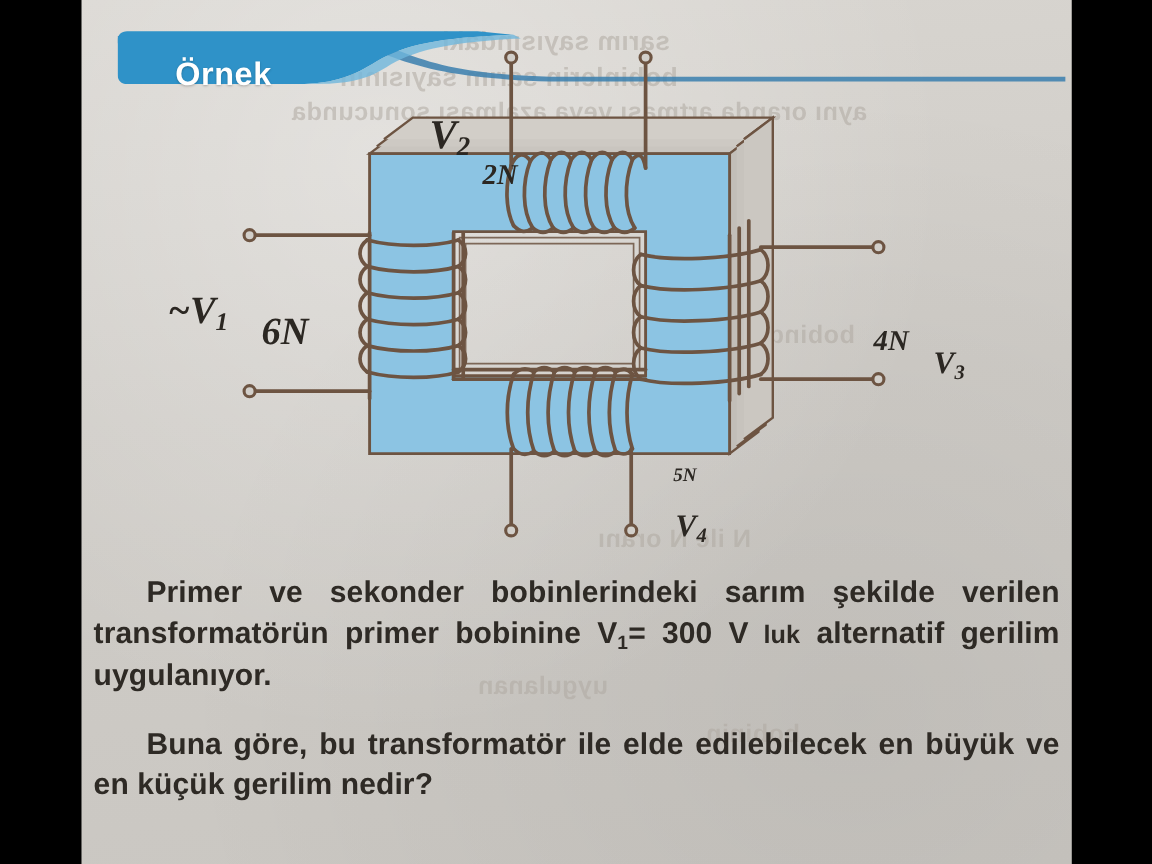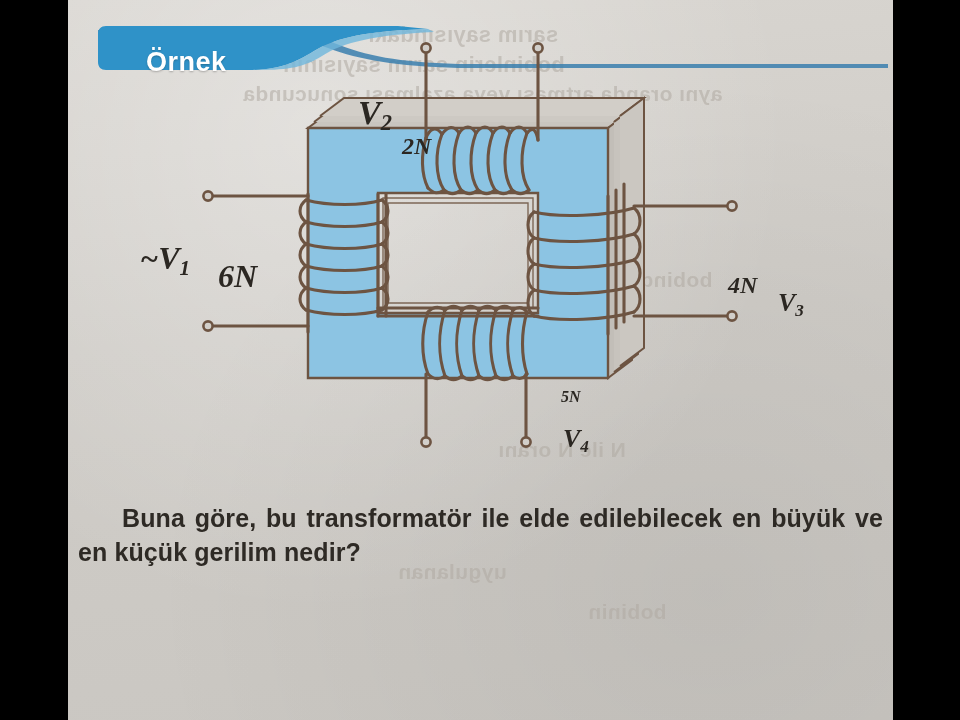--- a/index.html
+++ b/index.html
@@ -280,17 +280,18 @@
     <div class="lbl" id="lbl-v1"><span>~</span><span>V</span><span class="sub">1</span></div>
     <div class="lbl" id="lbl-6n">6N</div>
 
     <div class="lbl" id="lbl-4n">4N</div>
     <div class="lbl" id="lbl-v3"><span>V</span><span class="sub">3</span></div>
 
     <div class="lbl" id="lbl-5n">5N</div>
     <div class="lbl" id="lbl-v4"><span>V</span><span class="sub">4</span></div>
 
     <div id="text-block">
+      <p class="para"><span class="indent"></span><span>Primer ve sekonder bobinlerindeki sarım şekilde verilen transformatörün primer bobinine </span><span class="v1eq"><span>V</span><span class="sub">1</span><span>= 300 V</span></span><span class="smallv"> luk</span><span> alternatif gerilim uygulanıyor.</span></p>
       <p class="para q"><span class="indent"></span><span>Buna göre, bu transformatör ile elde edilebilecek en büyük ve en küçük gerilim nedir?</span></p>
     </div>
 
   </div>
 </div>
 
 </body></html>

